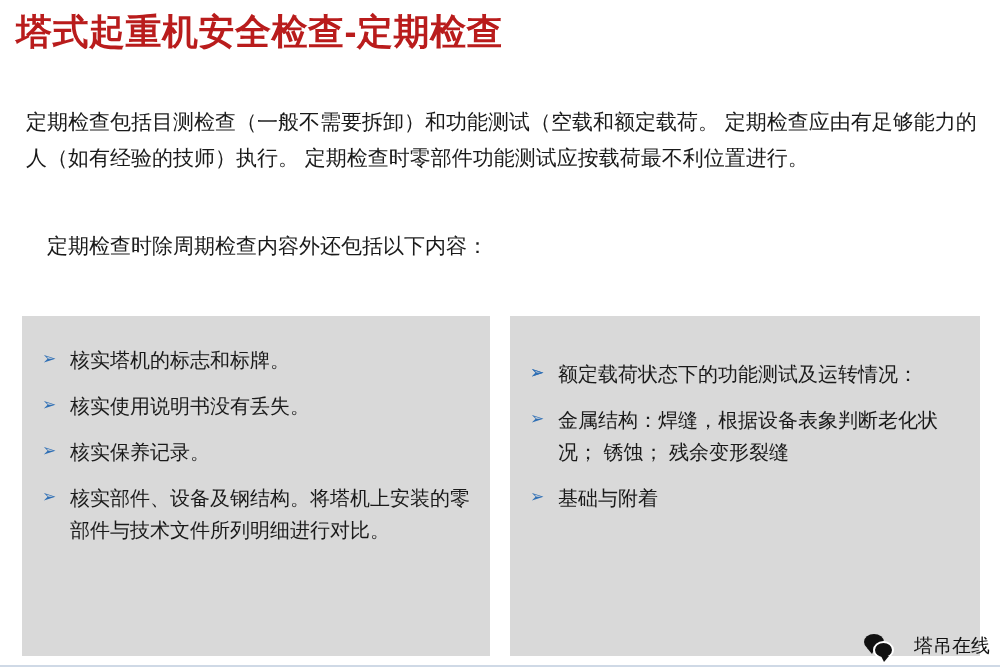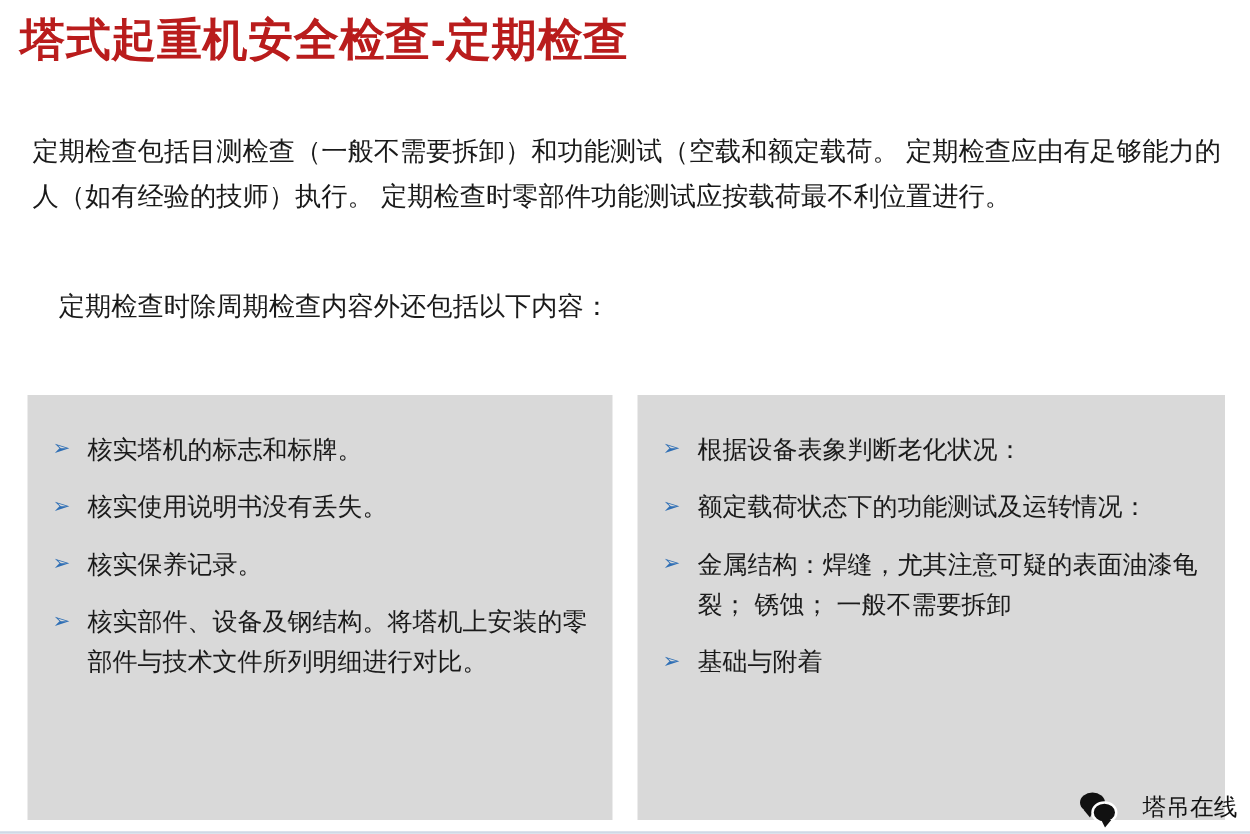--- a/index.html
+++ b/index.html
@@ -196,29 +196,28 @@
           <span class="arrow-icon">➢</span>
           <span>核实部件、设备及钢结构。将塔机上安装的零部件与技术文件所列明细进行对比。</span>
         </li>
       </ul>
     </div>
 
     <div class="panel panel-right">
       <ul class="bullet-list">
         <li class="bullet-item">
           <span class="arrow-icon">➢</span>
-          <span>根据设备表象判断老化状况：</span>
         </li>
         <li class="bullet-item">
           <span class="arrow-icon">➢</span>
           <span>额定载荷状态下的功能测试及运转情况：</span>
         </li>
         <li class="bullet-item">
           <span class="arrow-icon">➢</span>
-          <span>金属结构：焊缝，尤其注意可疑的表面油漆龟裂； 锈蚀； 一般不需要拆卸</span>
+          <span>金属结构：焊缝，根据设备表象判断老化状况； 锈蚀； 残余变形裂缝</span>
         </li>
         <li class="bullet-item">
           <span class="arrow-icon">➢</span>
           <span>基础与附着</span>
         </li>
       </ul>
     </div>
 
   </div>
 

